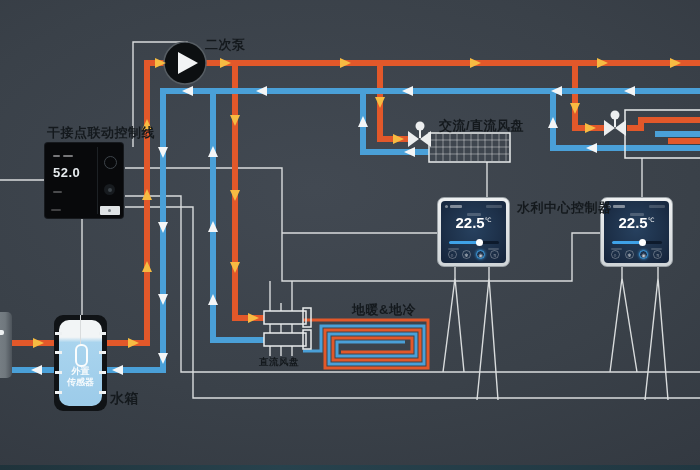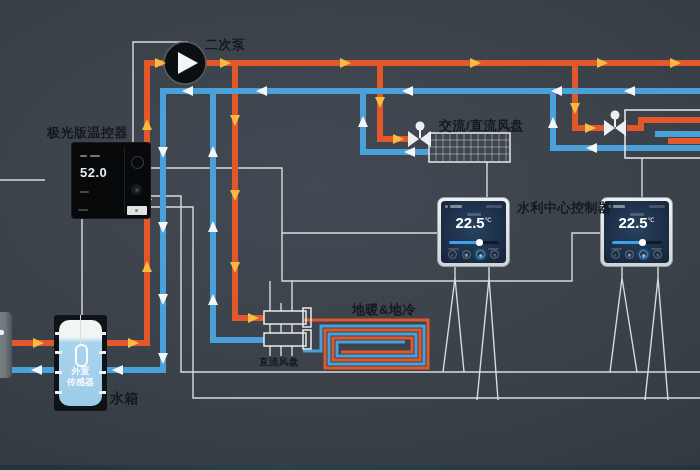--- a/index.html
+++ b/index.html
@@ -12,32 +12,32 @@
   .wire{stroke:var(--wire);stroke-width:1.4;fill:none;}
   .pipe-hot{stroke:var(--hot);stroke-width:6;fill:none;}
   .pipe-cold{stroke:var(--cold);stroke-width:6;fill:none;}
   .spiral-hot{stroke:var(--hot);stroke-width:3;fill:none;}
   .spiral-cold{stroke:var(--cold);stroke-width:3;fill:none;}
   .outline{stroke:#e9ebec;stroke-width:1.5;fill:none;}
   .label{position:absolute;color:var(--labelcol);font-size:13px;font-weight:600;
     letter-spacing:.5px;white-space:nowrap;}
   
   #controller{position:absolute;left:45px;top:143px;width:78px;height:75px;background:#08090b;
-    border-radius:3px;box-shadow:0 0 0 1px #16191d;margin-left:27px;}
+    border-radius:3px;box-shadow:0 0 0 1px #16191d;}
   #controller .divider{position:absolute;left:52px;top:4px;bottom:4px;width:1px;background:#1d2125;}
   #controller .disp-value{position:absolute;left:8px;top:22px;font-size:13px;font-weight:bold;
     color:#e6ebee;letter-spacing:.5px;}
   .mini-bar{position:absolute;background:rgba(255,255,255,.45);border-radius:1px;}
   #controller .btn-ring{position:absolute;left:59px;top:13px;width:11px;height:11px;border:1.5px solid #3d444a;border-radius:50%;}
   #controller .btn-dot{position:absolute;left:59px;top:41px;width:11px;height:11px;background:#171b1f;border-radius:50%;}
   #controller .btn-dot::after{content:"";position:absolute;left:3.5px;top:3.5px;width:4px;height:4px;background:#3d444a;border-radius:50%;}
   #controller .strip{position:absolute;left:55px;top:63px;width:20px;height:9px;background:#dfe3e5;border-radius:1px;}
   #controller .strip::after{content:"";position:absolute;left:8px;top:3px;width:3px;height:3px;background:#81888d;border-radius:50%;}
   
-  #tank{position:absolute;left:54px;top:315px;width:53px;height:96px;background:#101316;border-radius:3px;}
+  #tank{position:absolute;left:54px;top:315px;width:53px;height:96px;background:#101316;border-radius:9px;}
   #tank .cyl{position:absolute;left:5px;top:5px;width:43px;height:86px;border-radius:10px;
     background:linear-gradient(#f2f5f6 0 20%,#a9d4ee 26%,#9ccbe9 100%);}
   #tank .stub{position:absolute;width:7px;height:3px;background:#eef1f2;}
   #tank .capsule{position:absolute;left:21px;top:29px;width:9px;height:19px;border:2px solid #fbfdfd;border-radius:6px;}
   #tank .inwire{position:absolute;left:25.5px;top:0;width:1.5px;height:30px;background:var(--wire);}
   #tank .sensor-label{position:absolute;left:0;top:51px;width:53px;text-align:center;color:#f6fafc;
     font-size:9px;font-weight:600;line-height:1.25;}
   
   .tstat{position:absolute;width:73px;height:70px;background:linear-gradient(#eef0f1,#cfd4d7);
     border:1px solid #9aa1a6;border-radius:7px;padding:0;box-sizing:border-box;}
@@ -253,21 +253,21 @@
       <div class="icons">
         <div class="ico">○</div>
         <div class="ico">❄</div>
         <div class="ico active">◉</div>
         <div class="ico">≈</div>
       </div>
     </div>
   </div>
 
   <div class="label" style="left:205px;top:36px">二次泵</div>
-  <div class="label" style="left:47px;top:124px">极光版温控器</div>
+  <div class="label" style="left:47px;top:124px">干接点联动控制线</div>
   <div class="label" style="left:439px;top:117px">交流/直流风盘</div>
   <div class="label" style="left:517px;top:199px">水利中心控制器</div>
   <div class="label" style="left:352px;top:301px">地暖&amp;地冷</div>
   <div class="label" style="left:259px;top:356px;font-size:9.5px">直流风盘</div>
   <div class="label" style="left:110px;top:390px;font-size:14px">水箱</div>
 
   <div id="bottom-strip"></div>
 </div>
 
 </body></html>

